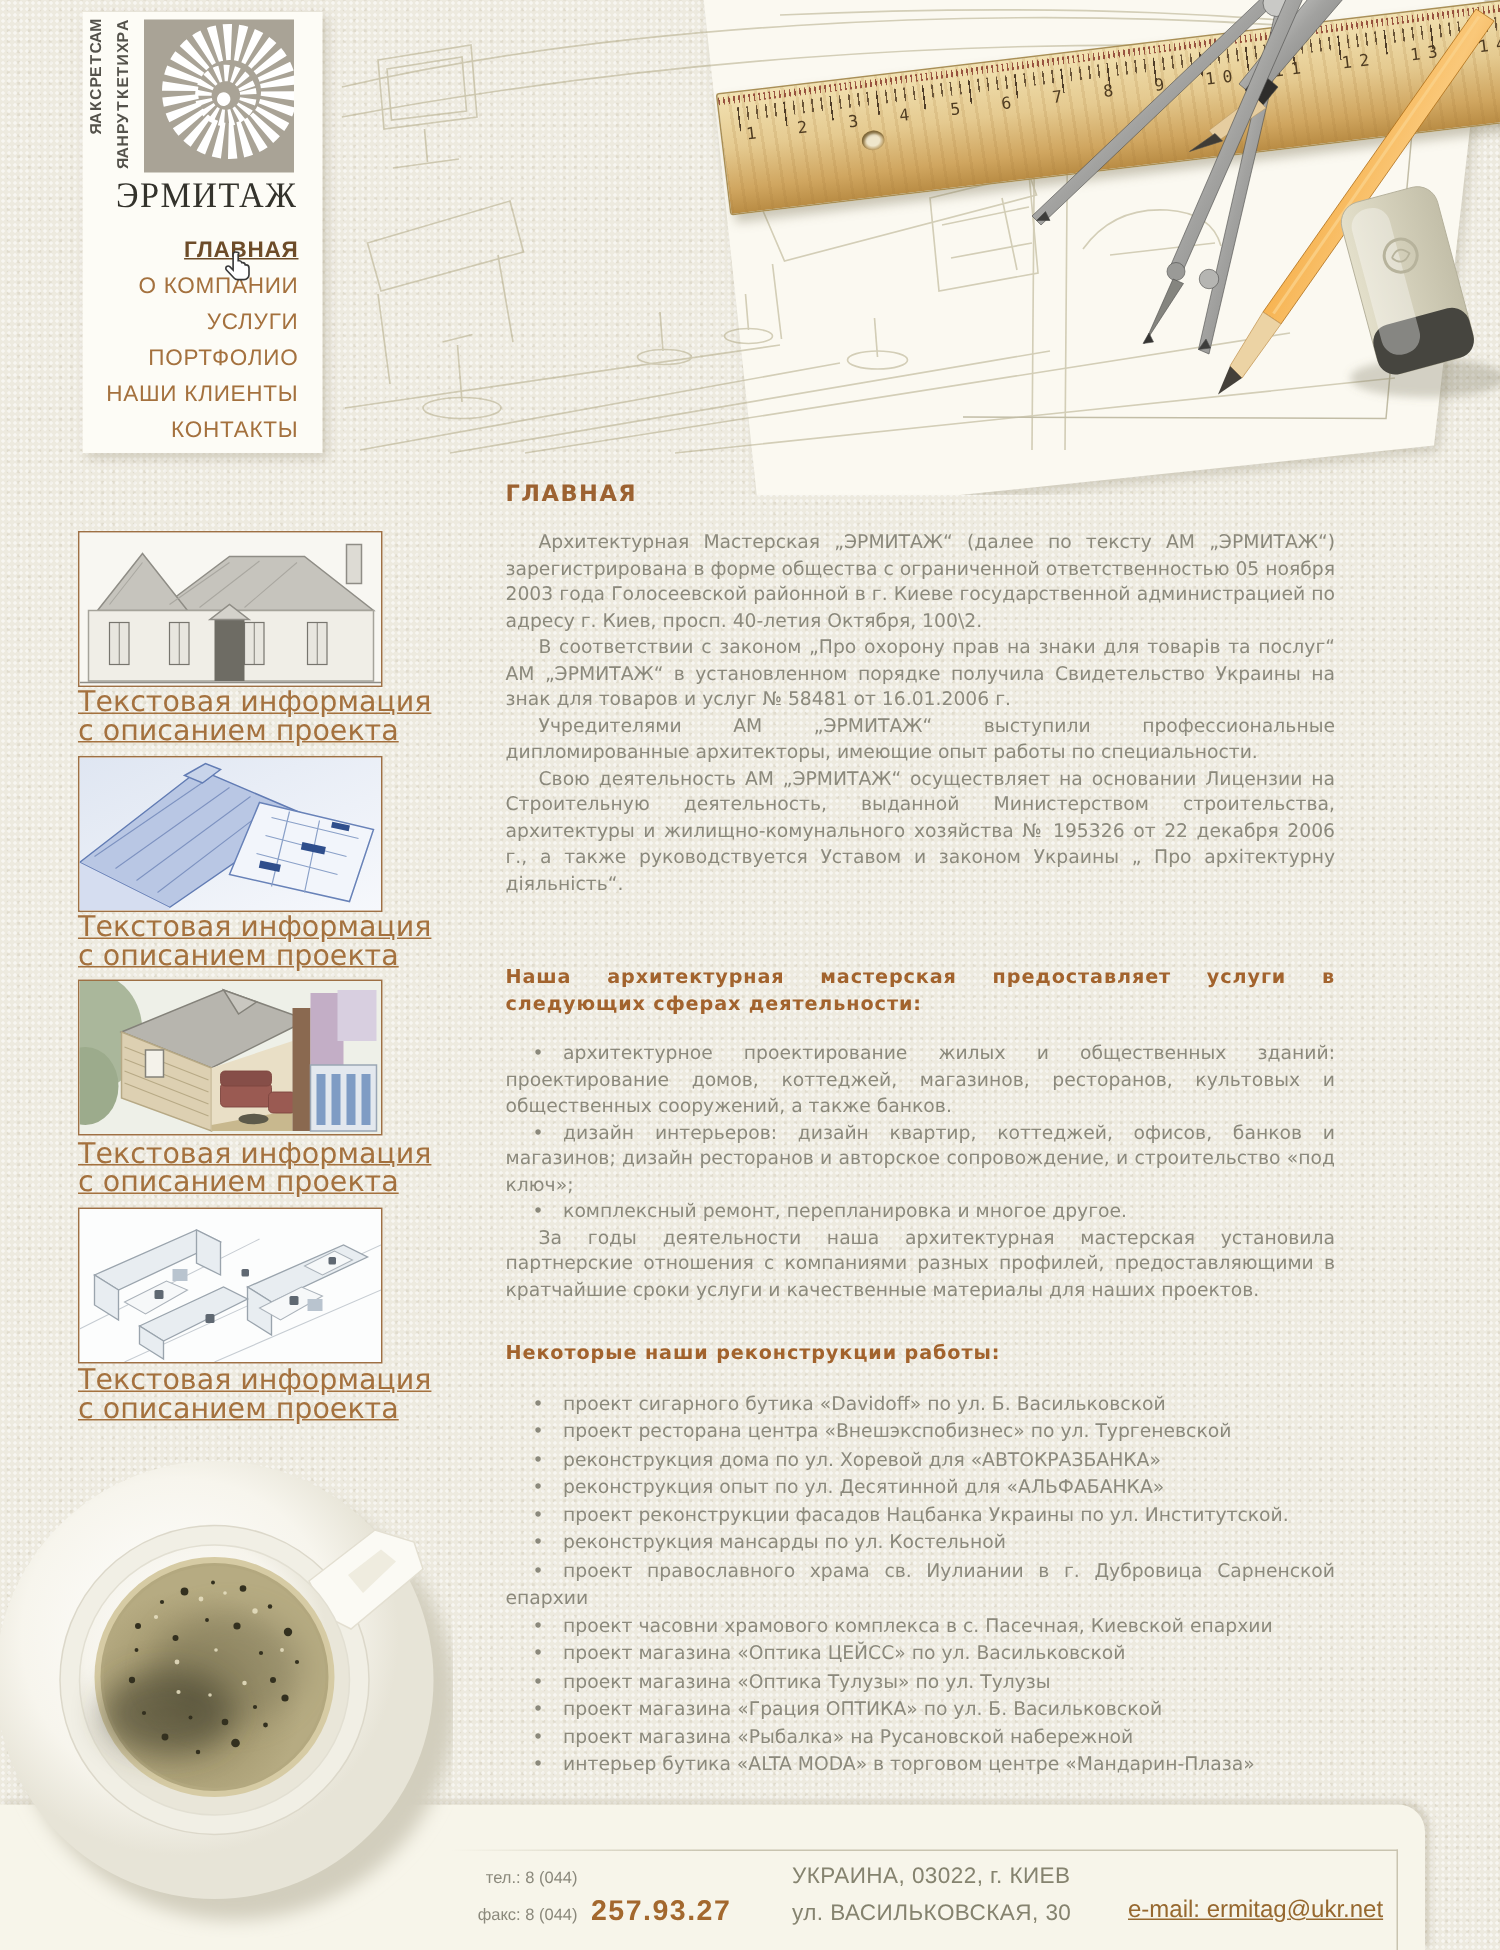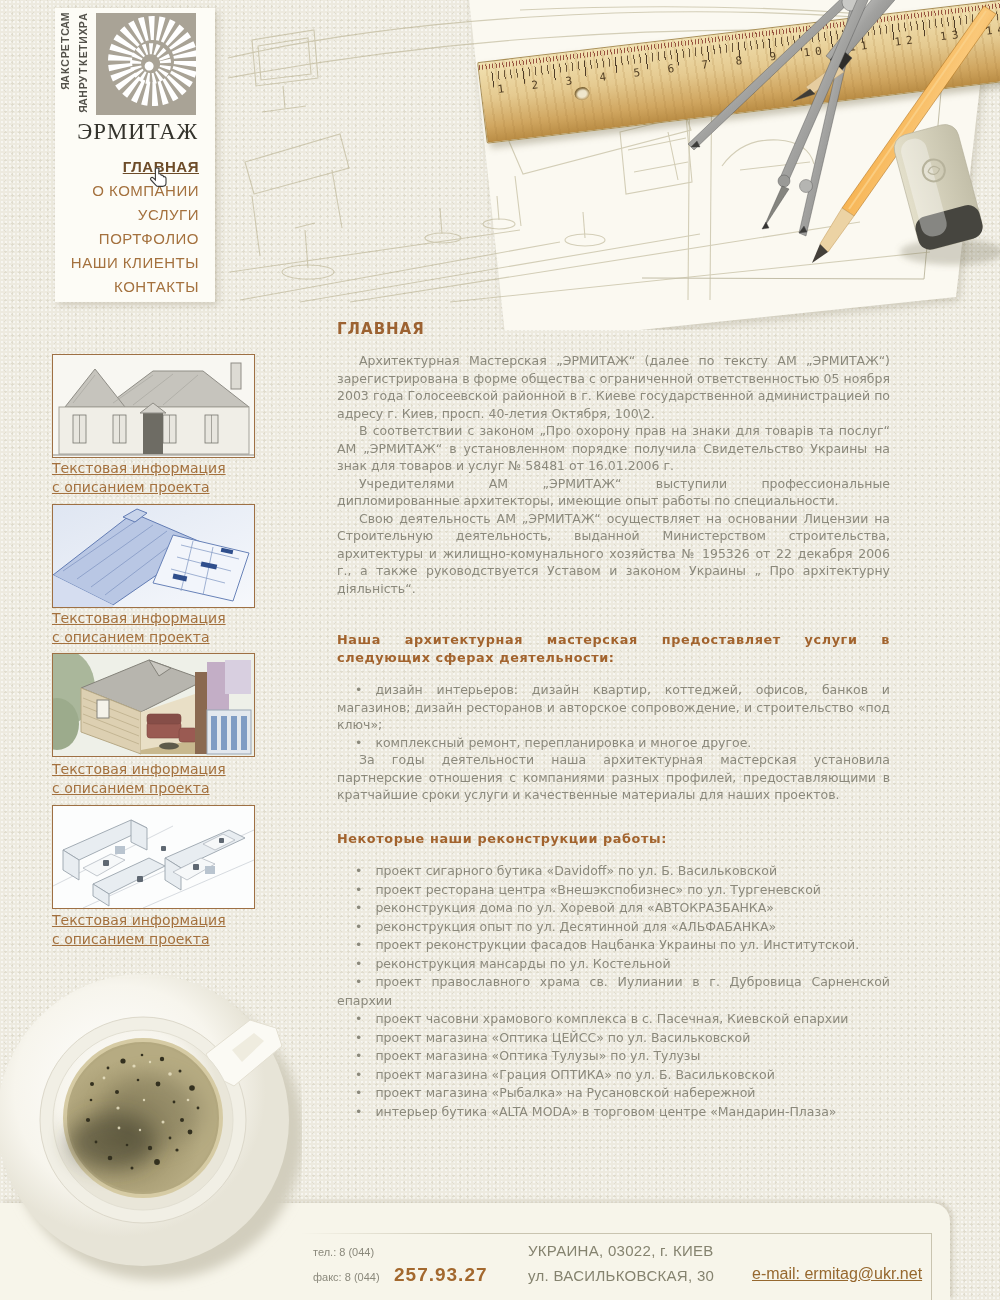--- a/index.html
+++ b/index.html
@@ -41,47 +41,47 @@
   .nav{position:absolute;top:147px;right:16px;list-style:none;margin:0;padding:0;text-align:right;}
   .nav a{display:block;line-height:24px;font-size:15px;color:#a4713e;text-decoration:none;
     letter-spacing:.5px;font-family:"Liberation Sans",sans-serif;}
   .nav a.active{color:#6d4c29;font-weight:bold;text-decoration:underline;}
   .cursor{position:absolute;left:93px;top:158px;z-index:5;}
 
   
   .thumb{position:absolute;left:52px;width:201px;height:102px;border:1px solid #9e7044;background:#fff;
     overflow:hidden;margin:0;padding:0;}
   .t1{top:354px;} .t2{top:504px;} .t3{top:653px;} .t4{top:805px;}
-  .plink{position:absolute;left:52px;font-size:14px;line-height:19px;color:#a4713e;
+  .plink{position:absolute;left:52px;font-size:19px;line-height:19px;color:#a4713e;
     text-decoration:underline;display:block;}
   .l1{top:459px;} .l2{top:609px;} .l3{top:760px;} .l4{top:911px;}
 
   
   .content{position:absolute;left:337px;top:312px;width:553px;color:#8b897c;font-size:12.5px;}
   .content h1{font-size:15px;font-weight:bold;color:#9c6231;letter-spacing:1px;margin:8px 0 14px;}
   .para{margin:0;text-indent:22px;line-height:17.5px;text-align:justify;}
   h2.sub{color:#a2632d;font-weight:bold;font-size:12.8px;letter-spacing:.6px;text-align:justify;
-    margin:34px 0 15px;line-height:17.5px;}
+    margin:46px 0 15px;line-height:17.5px;}
   h2.sub2{margin-top:26px;}
   .bullet{margin:0;text-indent:18px;line-height:17.5px;text-align:justify;}
   .bullet::before{content:"•";margin-right:13px;color:#8b897c;}
   .work{line-height:18.5px;}
   .note{margin:0;text-indent:22px;line-height:17.5px;text-align:justify;}
 
   
   .coffee{position:absolute;left:-8px;top:962px;}
 
   
   .footer-sheet{position:absolute;left:0;top:1203px;width:950px;height:97px;background:#f7f5ea;
     border-top-right-radius:18px;box-shadow:3px -2px 4px rgba(150,140,110,.28);}
   .footer-box{position:absolute;left:300px;top:1233px;width:632px;height:67px;}
   .footer-box::before{content:"";position:absolute;left:0;right:0;top:0;height:1px;
     background:linear-gradient(90deg, rgba(201,196,176,0), #c9c4b0 28%);}
   .footer-box::after{content:"";position:absolute;right:0;top:0;bottom:0;width:1px;background:#c9c4b0;}
-  .flabel{position:absolute;width:72px;text-align:left;font-size:11px;color:#8b897c;
+  .flabel{position:absolute;width:72px;text-align:right;font-size:11px;color:#8b897c;
     font-family:"Liberation Sans",sans-serif;}
   .fl-tel{left:313px;top:1246px;} .fl-fax{left:313px;top:1271px;}
   .fnum{position:absolute;left:394px;font-size:19px;font-weight:bold;color:#a3682e;
     letter-spacing:1px;font-family:"Liberation Sans",sans-serif;}
   .fn-tel{top:1308px;} .fn-fax{top:1264px;}
   .faddr{position:absolute;left:528px;font-size:15px;color:#85836f;letter-spacing:.3px;
     font-family:"Liberation Sans",sans-serif;}
   .fa-1{top:1242px;} .fa-2{top:1267px;}
   .femail{position:absolute;left:752px;top:1265px;font-size:16px;color:#96682f;text-decoration:underline;
     font-family:"Liberation Sans",sans-serif;}
@@ -496,20 +496,21 @@
     <p class="para">Архитектурная Мастерская „ЭРМИТАЖ“ (далее по тексту АМ „ЭРМИТАЖ“) зарегистрирована в форме общества с ограниченной ответственностью 05 ноября 2003 года Голосеевской районной в г. Киеве государственной администрацией по адресу г. Киев, просп. 40-летия Октября, 100\2.</p>
         <p class="para">В соответствии с законом „Про охорону прав на знаки для товарів та послуг“ АМ „ЭРМИТАЖ“ в установленном порядке получила Свидетельство Украины на знак для товаров и услуг № 58481 от 16.01.2006 г.</p>
         <p class="para">Учредителями АМ „ЭРМИТАЖ“ выступили профессиональные дипломированные архитекторы, имеющие опыт работы по специальности.</p>
         <p class="para">Свою деятельность АМ „ЭРМИТАЖ“ осуществляет на основании Лицензии на Строительную деятельность, выданной Министерством строительства, архитектуры и жилищно-комунального хозяйства № 195326 от 22 декабря 2006 г., а также руководствуется Уставом и законом Украины „ Про архітектурну діяльність“.</p>
       </div>
 
     <h2 class="sub">Наша архитектурная мастерская предоставляет услуги в следующих сферах деятельности:</h2>
 
     <div>
 
+    <p class="bullet">архитектурное проектирование жилых и общественных зданий: проектирование домов, коттеджей,  магазинов, ресторанов, культовых и общественных сооружений, а также банков.</p>
         <p class="bullet">дизайн интерьеров: дизайн квартир, коттеджей, офисов, банков и магазинов; дизайн ресторанов и авторское сопровождение, и строительство «под ключ»;</p>
         <p class="bullet">комплексный ремонт, перепланировка и многое другое.</p>
       </div>
     <p class="note">За годы деятельности наша архитектурная мастерская установила партнерские отношения с компаниями разных профилей, предоставляющими в кратчайшие сроки услуги и качественные материалы для наших проектов.</p>
 
     <h2 class="sub sub2">Некоторые наши реконструкции работы:</h2>
 
     <div>
 
     <p class="bullet work">проект сигарного бутика «Davidoff» по ул. Б. Васильковской</p>

